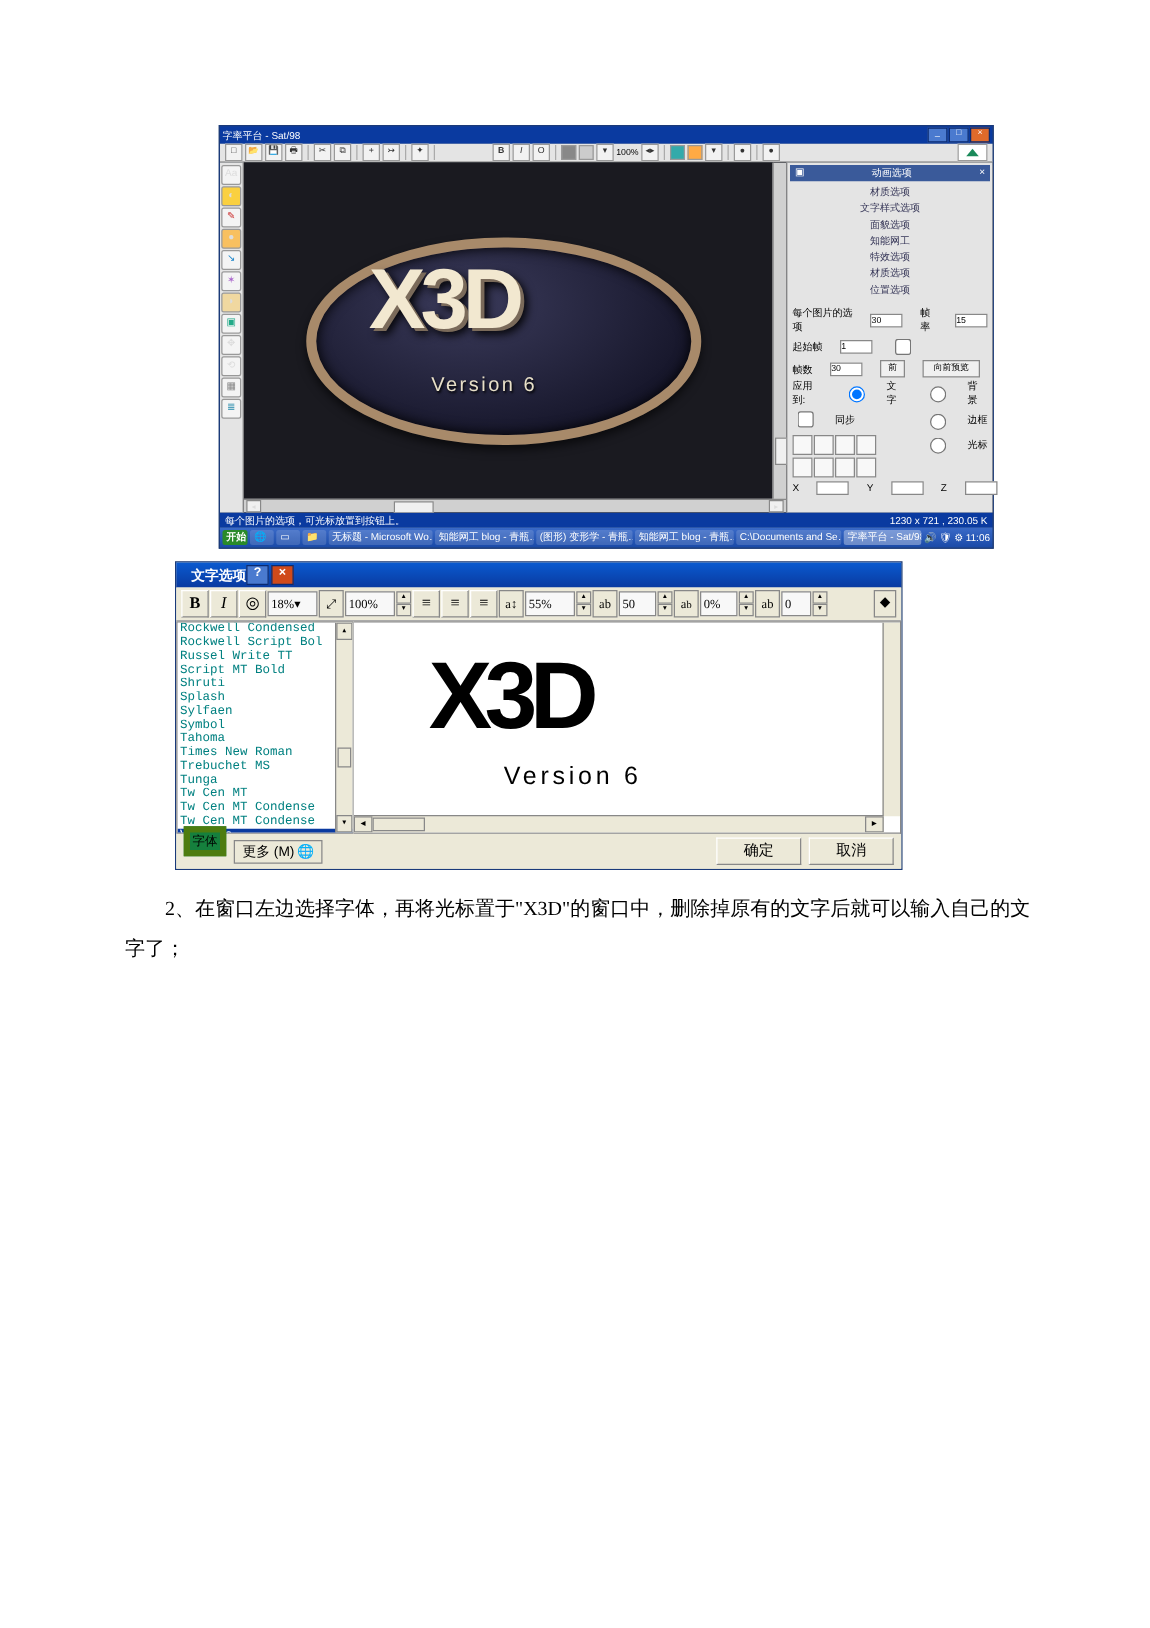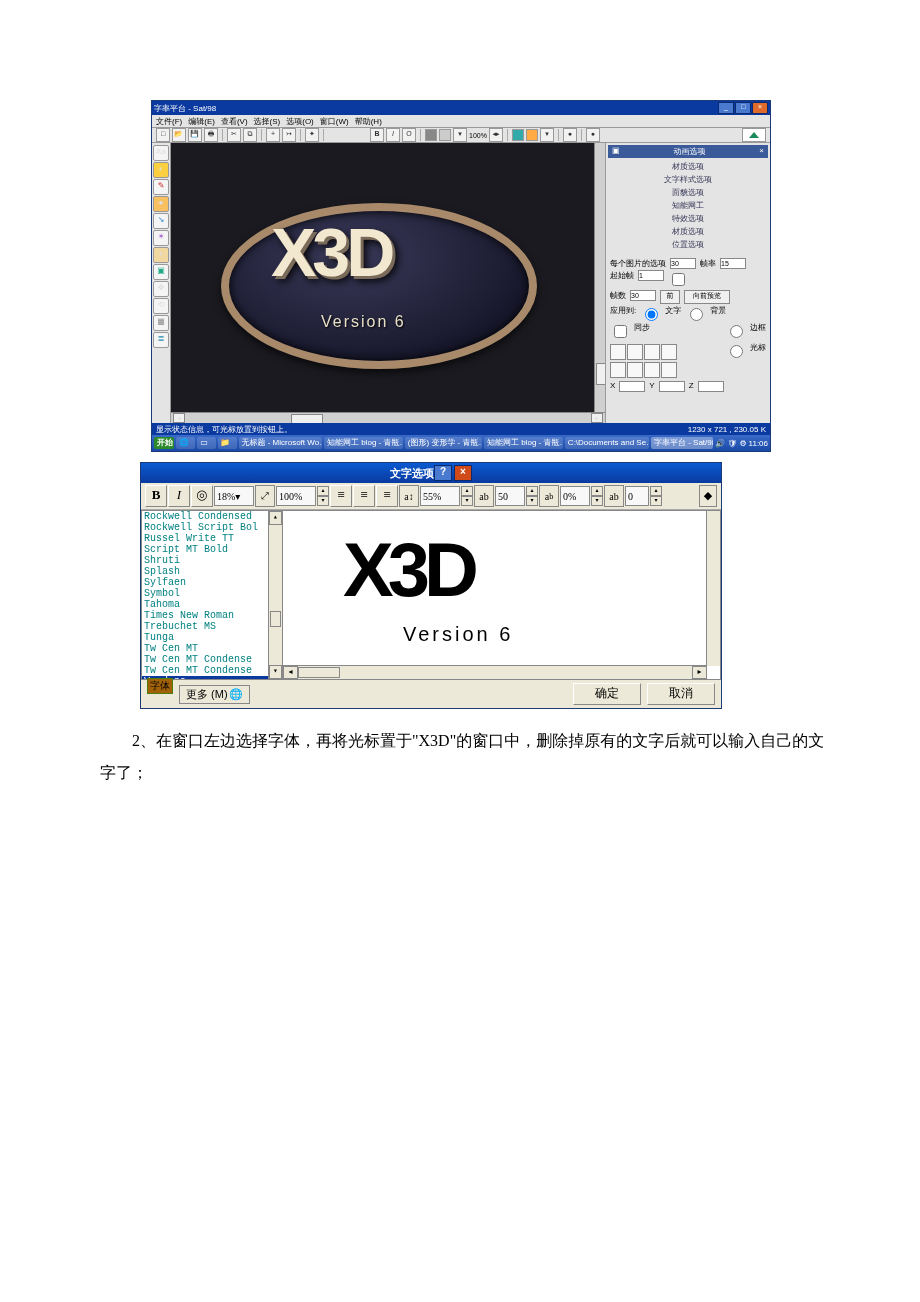--- a/index.html
+++ b/index.html
@@ -33,20 +33,21 @@
     margin: 100px auto 0 auto;
     width: 618px;
   }
   .app {
     width: 618px;
     border: 1px solid #1a3a7a;
     background: #2b466f;
     font-size: 8px;
     font-family: "Microsoft YaHei", Arial, sans-serif;
     color: #ddd;
+    margin-left: 24px;
   }
   .titlebar {
     height: 14px;
     background: linear-gradient(#0a3aa0,#0a3aa0);
     display: flex;
     align-items: center;
     justify-content: space-between;
     padding: 0 2px;
   }
   .titlebar .title {
@@ -180,21 +181,21 @@
   }
   .panel-head {
     background:#3a5a9a; color:#fff; padding:1px 4px; margin-bottom:2px;
     display:flex; justify-content:space-between;
   }
   .panel-list { list-style:none; margin:0; padding:0; text-align:center;}
   .panel-list li { padding:1px 0; color:#335;}
   .panel-sec {
     margin-top:4px; padding:2px; font-size:8px;
   }
-  .panel-row { display:flex; align-items:flex-start; gap:4px; margin:1px 0;}
+  .panel-row { display:flex; align-items:center; gap:14px; margin:1px 0;}
   .panel-row input[type=text]{ width:24px; height:9px; font-size:7px; border:1px solid #888; padding:0;}
   .mini-btn{width:18px; height:12px; border:1px solid #888; background:#f0f0f0; font-size:7px; text-align:center;}
   .panel-grid {display:flex; flex-wrap:wrap; gap:1px; margin-top:2px;}
   .pg{width:14px;height:14px;border:1px solid #888;background:#f8f8f8;}
 
   .statusbar {
     height: 12px;
     background: linear-gradient(#0a3aa0,#0a3aa0);
     color:#fff; font-size:8px; padding:0 4px;
     display:flex; justify-content:space-between; align-items:center;
@@ -225,22 +226,22 @@
     width: 580px;
     border: 1px solid #1a3a7a;
     background: #ece9d8;
     font-family: Tahoma, "SimSun", sans-serif;
     font-size: 11px;
   }
   .dlg-title {
     height: 20px;
     background: linear-gradient(#0a5ad0,#0a3aa0);
     color:#fff;
-    display:flex; justify-content:center; align-items:center;
-    padding:0 0; font-weight:bold;
+    display:flex; justify-content:flex-start; align-items:center;
+    padding:0 12px; font-weight:bold;
   }
   .dlg-title .r { display:flex; gap:2px;}
   .dlg-title .cb{width:16px;height:14px;background:#d04a1a;border:1px solid #0a2a70;text-align:center;line-height:12px;font-size:10px;}
   .dlg-title .hb{width:16px;height:14px;background:#4a7acf;border:1px solid #0a2a70;text-align:center;line-height:12px;font-size:10px;}
 
   .dlg-toolbar {
     height: 26px;
     background:#ece9d8;
     border-bottom:1px solid #aaa;
     display:flex; align-items:center; gap:1px; padding:0 4px;
@@ -297,21 +298,21 @@
 
   .dlg-footer{
     height:28px; background:#ece9d8; display:flex; align-items:center; padding:0 6px; gap:6px;
   }
   .more-btn{
     border:1px solid #888; background:#ece9d8; padding:1px 6px; font-size:11px;
     display:flex;align-items:center;gap:2px;
   }
   .font-tag{
     position:relative; top:-8px;
-    border:1px solid #4d7c0f;background:#a16207;font-size:10px;padding:0 2px;
+    border:5px solid #4d7c0f;background:#15803d;font-size:10px;padding:0 2px;
   }
   .dlg-btn{
     width:66px;height:20px;border:1px solid #888;border-top-color:#fff;border-left-color:#fff;
     background:#ece9d8;text-align:center;line-height:18px;font-size:12px;
   }
   .dlg-footer .spacer{flex:1;}
 
   .body-text2 {
     margin: 12px 80px 0 100px;
     line-height: 2.0;
@@ -326,29 +327,20 @@
 
   <div class="app-wrap">
     <div class="app">
       <div class="titlebar">
         <span class="title">字率平台 - Sat/98</span>
         <div class="win-btns">
           <div class="win-btn min">_</div>
           <div class="win-btn max">□</div>
           <div class="win-btn">×</div>
         </div>
-      </div>
-      <div class="menubar">
-        <span>文件(F)</span>
-        <span>编辑(E)</span>
-        <span>查看(V)</span>
-        <span>选择(S)</span>
-        <span>选项(O)</span>
-        <span>窗口(W)</span>
-        <span>帮助(H)</span>
       </div>
       <div class="toolbar1">
         <div class="tb-btn">□</div>
         <div class="tb-btn">📂</div>
         <div class="tb-btn">💾</div>
         <div class="tb-btn">🖶</div>
         <div class="tb-sep"></div>
         <div class="tb-btn">✂</div>
         <div class="tb-btn">⧉</div>
         <div class="tb-sep"></div>
@@ -481,21 +473,21 @@
                 <input type="text" style="">
               <span>Y</span>
                 <input type="text" style="">
               <span>Z</span>
                 <input type="text" style="">
             </div>
           </div>
         </div>
       </div>
       <div class="statusbar">
-        <span>显示状态信息，可光标放置到按钮上。</span>
+        <span>每个图片的选项，可光标放置到按钮上。</span>
         <span>1230 x 721 , 230.05 K</span>
       </div>
       <div class="taskbar">
         <div class="tb-item tb-start">开始</div>
         <div class="tb-item" style="width:14px">🌐</div>
         <div class="tb-item" style="width:14px">▭</div>
         <div class="tb-item" style="width:14px">📁</div>
         <div class="tb-item">无标题 - Microsoft Wo…</div>
         <div class="tb-item">知能网工 blog - 青瓶…</div>
         <div class="tb-item">(图形) 变形学 - 青瓶…</div>

